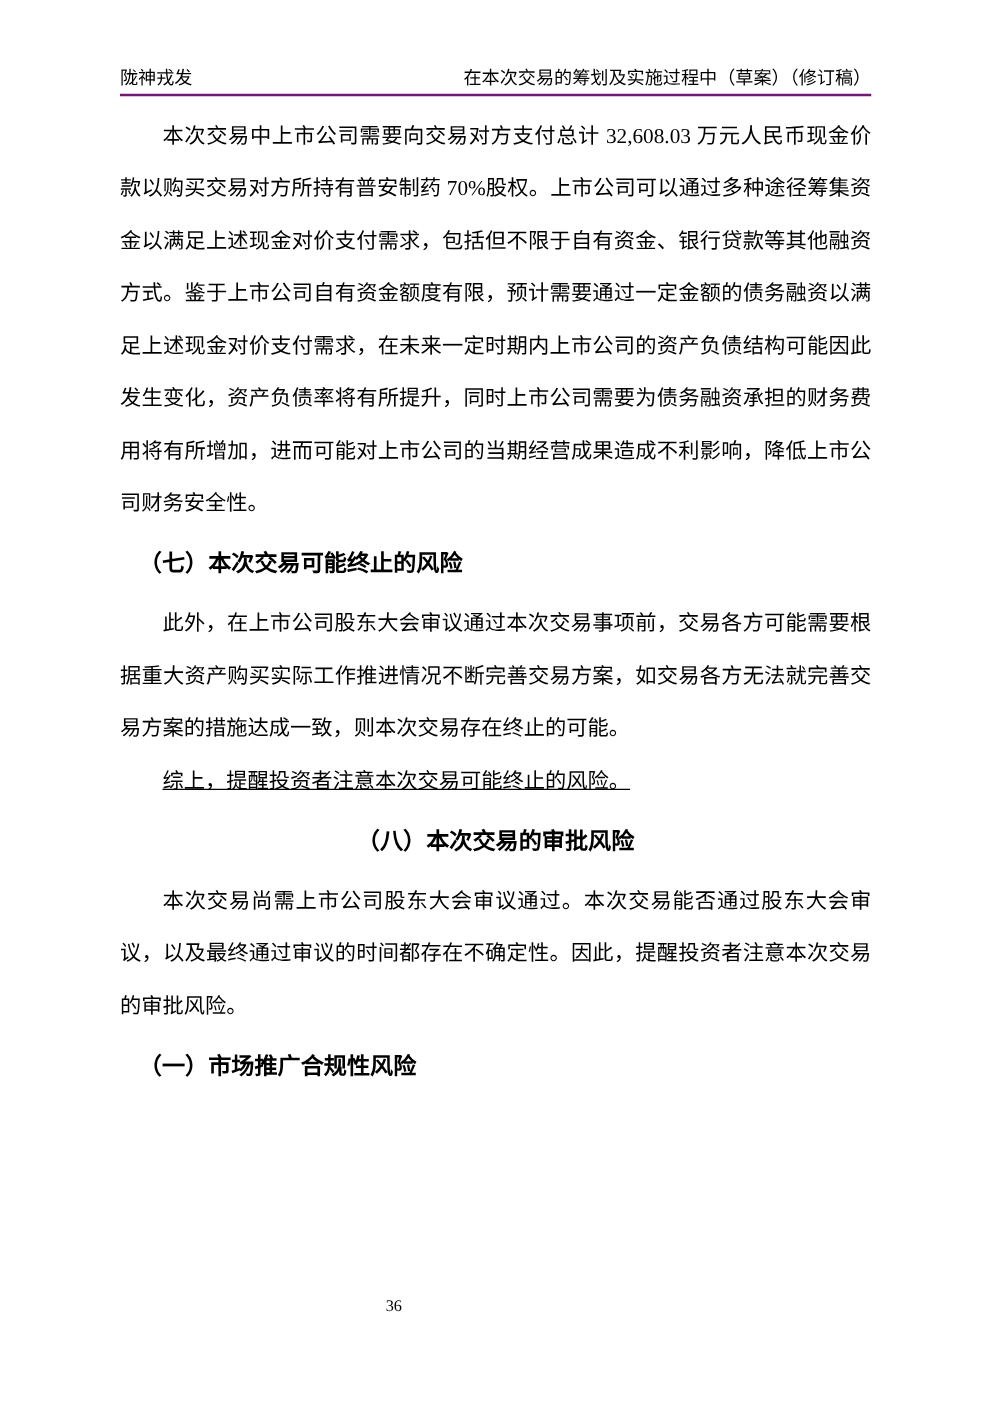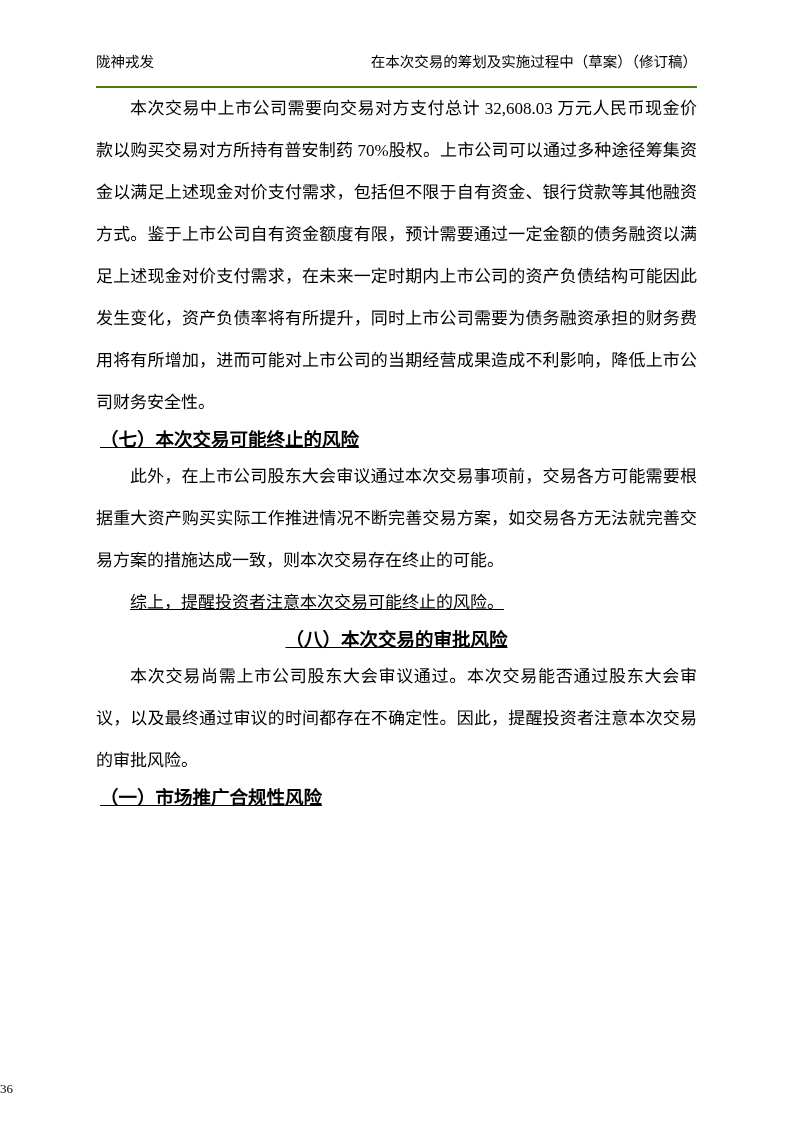--- a/index.html
+++ b/index.html
@@ -18,45 +18,44 @@
   }
   .doc-header {
     position: absolute;
     top: 50px;
     left: 96px;
     width: 601px;
     display: flex;
     justify-content: space-between;
     align-items: flex-end;
     font-size: 14.5px;
-    padding-bottom: 15px;
-    border-bottom: 2px solid #4d7c0f;
+    padding-bottom: 3px;
+    border-bottom: 2px solid #701a75;
   }
   .doc-header .hdr-left { white-space: nowrap; }
   .doc-header .hdr-right { white-space: nowrap; }
   .content {
     position: absolute;
     top: 88px;
     left: 96px;
     width: 601px;
   }
   .content p {
     margin: 0;
     font-size: 17px;
     line-height: 42px;
     text-align: justify;
     text-indent: 2em;
     word-break: break-all;
   }
   .content h2, .content h3 {
     font-family: "Liberation Sans", "DejaVu Sans", sans-serif;
     font-weight: bold;
-    margin: 4px;
+    margin: 15px;
     line-height: 1.3;
-    text-decoration: underline;
   }
   .h-sub {            
     font-size: 18.5px;
   }
   .h-main {           
     font-size: 20.5px;
   }
   .mt-p1   { margin-top: 7px; }
   .mt-h7   { margin-top: 32px; }
   .mt-p2   { margin-top: 24px; }
@@ -64,23 +63,23 @@
   .mt-p4   { margin-top: 15px; text-decoration: underline; }
   .mt-h8   { margin-top: 32px; text-align: center; }
   .mt-p5   { margin-top: 25px; }
   .mt-h2x  { margin-top: 30px; }
   .mt-h1x  { margin-top: 34px; }
   .page-footer {
     position: absolute;
     top: 1037px;
     left: 0;
     width: 630px;
+    text-align: center;
     font-size: 13px;
     font-family: "Liberation Serif", "DejaVu Serif", serif;
-    margin-top: 44px;
   }
 </style>
 </head>
 <body>
 
 <div class="page">
 
   <div class="doc-header">
     <span class="hdr-left">陇神戎发</span>
     <span class="hdr-right">在本次交易的筹划及实施过程中（草案）（修订稿）</span>

